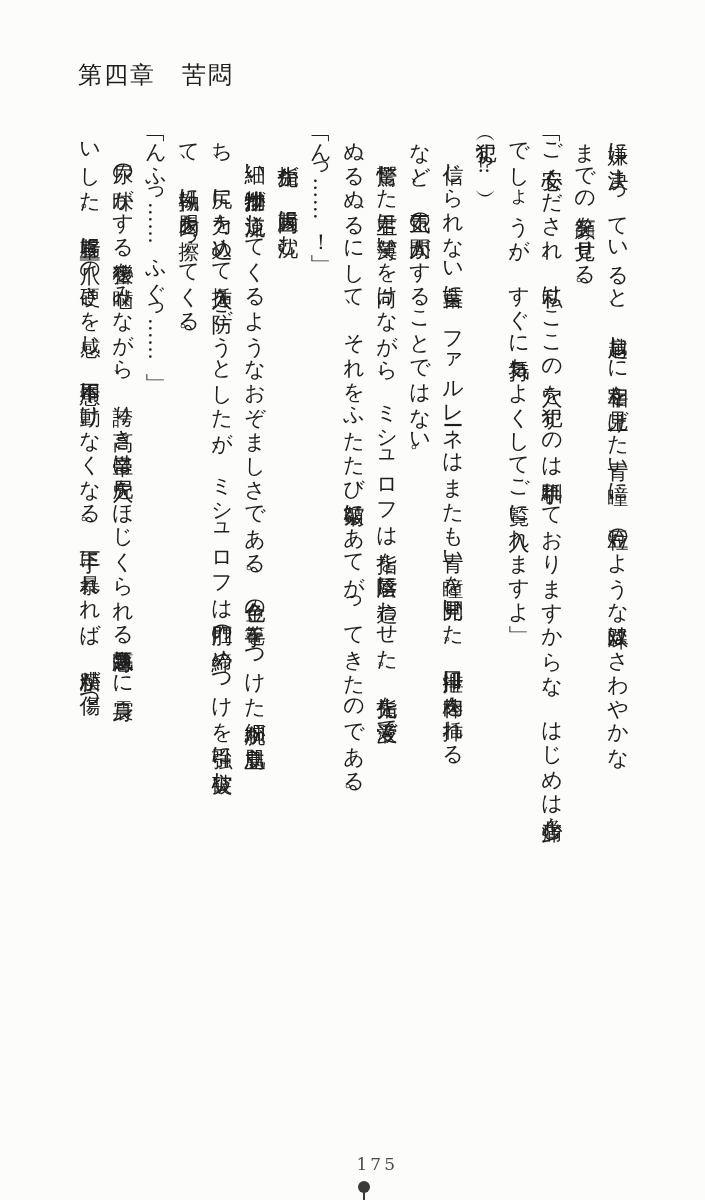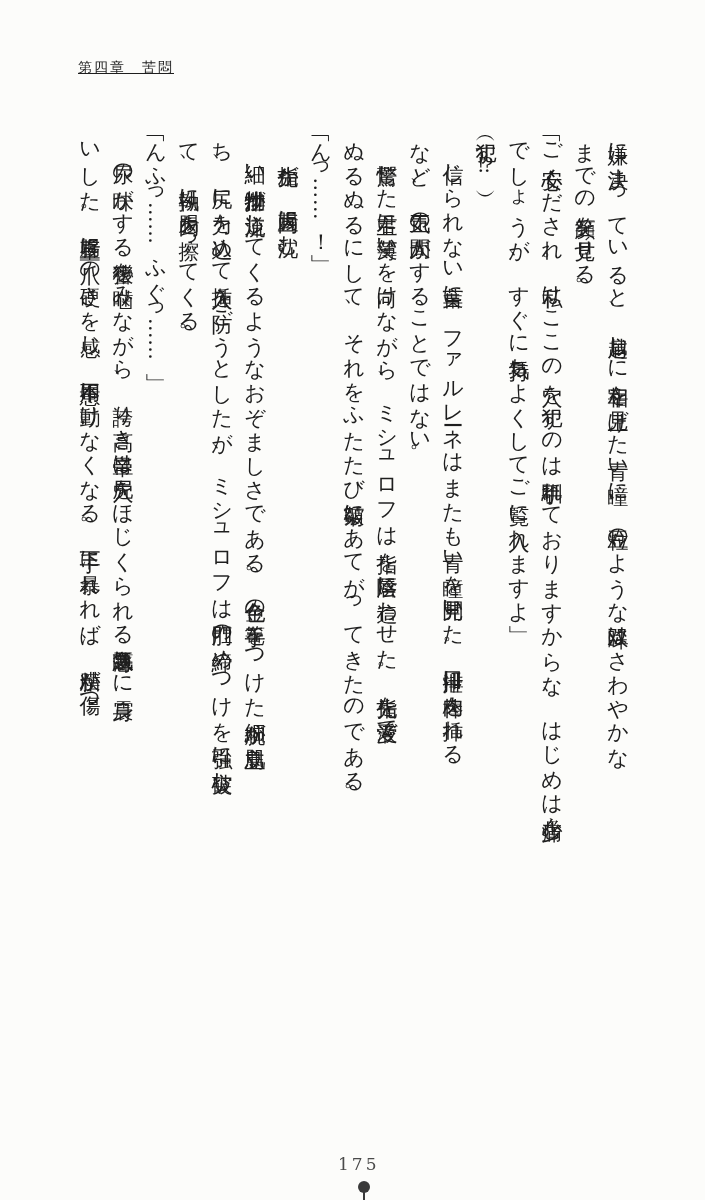--- a/index.html
+++ b/index.html
@@ -17,25 +17,24 @@
     width: 705px;
     height: 1200px;
     background: var(--paper);
     overflow: hidden;
     font-family: "DejaVu Serif", "Liberation Serif", serif;
   }
   .chapter-header {
     position: absolute;
     left: 78px;
     top: 59px;
-    font-size: 14px;
+    font-size: 24px;
     letter-spacing: 2px;
     color: var(--ink);
     white-space: nowrap;
-    text-decoration: underline;
   }
   .text-block {
     position: absolute;
     top: 128px;
     right: 71px;
     height: 862px;
     writing-mode: vertical-rl;
     text-orientation: mixed;
     font-size: 21px;
     line-height: 33px;
@@ -46,21 +45,21 @@
     white-space: nowrap;
   }
   .tcol.indent {
     text-indent: 1em;
   }
   .footer-number {
     position: absolute;
     top: 1154px;
     left: 338px;
     width: 60px;
-    text-align: left;
+    text-align: right;
     font-size: 17px;
     letter-spacing: 3px;
     color: var(--footer-ink);
   }
   .binding-dot {
     position: absolute;
     left: 358px;
     top: 1181px;
     width: 12px;
     height: 12px;

